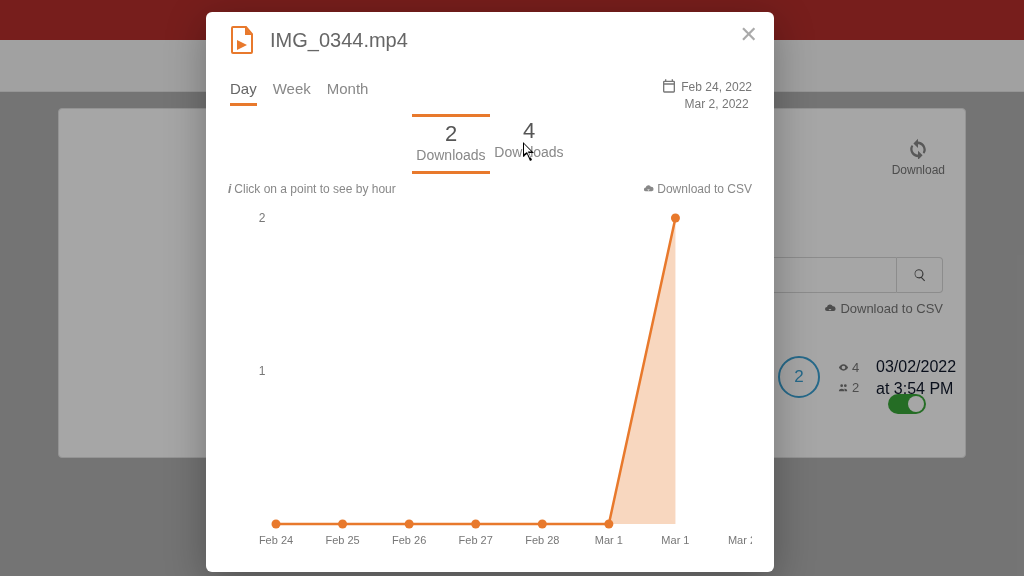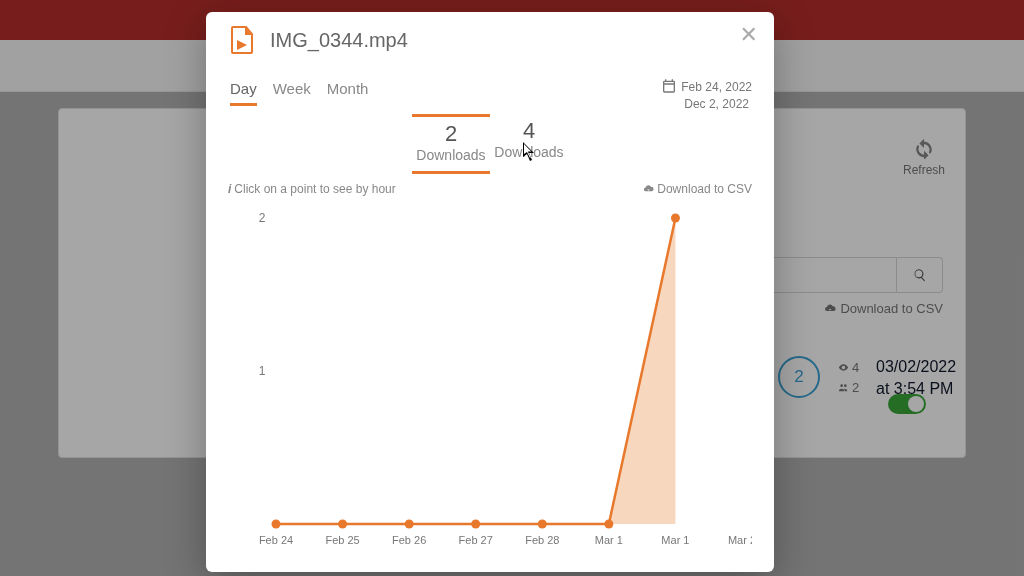--- a/index.html
+++ b/index.html
@@ -58,21 +58,21 @@
 <body>
 
 <div class="red-top"></div>
 <div class="gray-nav"></div>
 
 <div class="panel">
   <div class="refresh">
     <svg viewBox="0 0 24 24">
         <path d="M12 5V2L7 7l5 5V8c3 0 6 2.7 6 6 0 1-.3 2-.8 2.9l1.5 1.5C20 17 20.5 15.5 20.5 14 20.5 9.3 16.7 5 12 5zm-6.7 3.6C4 10 3.5 11.5 3.5 13c0 4.7 3.8 9 8.5 9v3l5-5-5-5v4c-3 0-6-2.7-6-6 0-1 .3-2 .8-2.9L5.3 8.6z"></path>
       </svg>
-    <div class="refresh-label">Refresh</div>
+    <div class="refresh-label">Download</div>
   </div>
   <div class="search-row">
     <div class="search-input"></div>
     <div class="search-btn">
       <svg viewBox="0 0 24 24">
           <path d="M10 2a8 8 0 015.3 13.9l5.4 5.4-1.4 1.4-5.4-5.4A8 8 0 1110 2zm0 2a6 6 0 100 12 6 6 0 000-12z"></path>
         </svg>
     </div>
   </div>
   <div class="panel-csv">
@@ -115,21 +115,21 @@
   </div>
   <div class="range-tabs">
     <span class="active">Day</span>
     <span>Week</span>
     <span>Month</span>
   </div>
   <div class="date-range">
     <svg viewBox="0 0 24 24">
         <path d="M19 4h-1V2h-2v2H8V2H6v2H5a2 2 0 00-2 2v14a2 2 0 002 2h14a2 2 0 002-2V6a2 2 0 00-2-2zm0 16H5V10h14v10zm0-12H5V6h14v2z"></path>
       </svg><span>Feb 24, 2022</span><br>
-    <span style="margin-left:20px;display:inline-block;">Dec 2, 2022</span>
+    <span style="margin-left:20px;display:inline-block;">Mar 2, 2022</span>
   </div>
 
   <div class="metrics">
     <div class="metric active">
       <div class="metric-num">2</div>
       <div class="metric-label">Downloads</div>
     </div>
     <div class="metric">
       <div class="metric-num">4</div>
       <div class="metric-label">Downloads</div>

